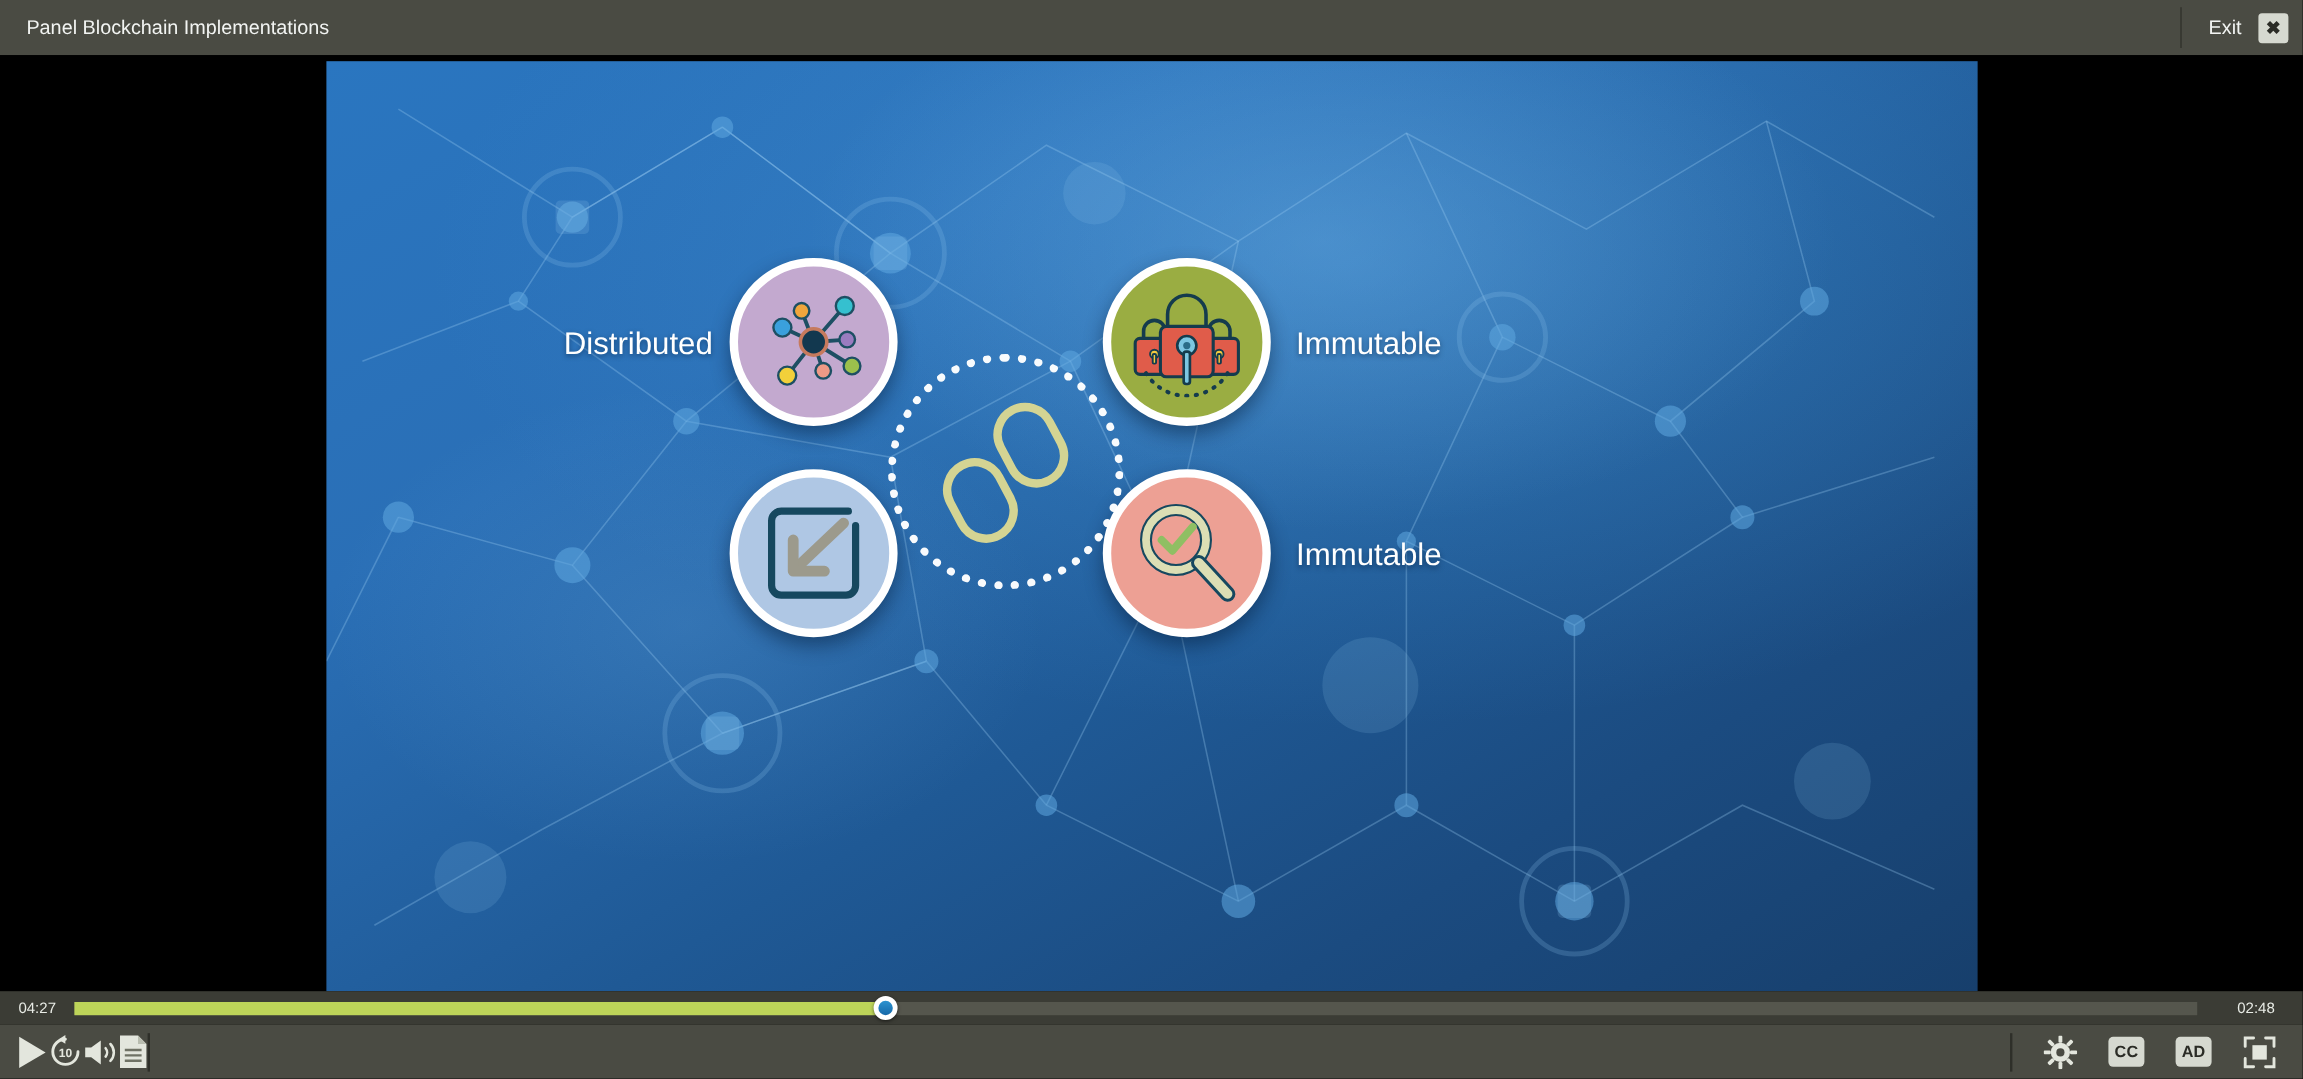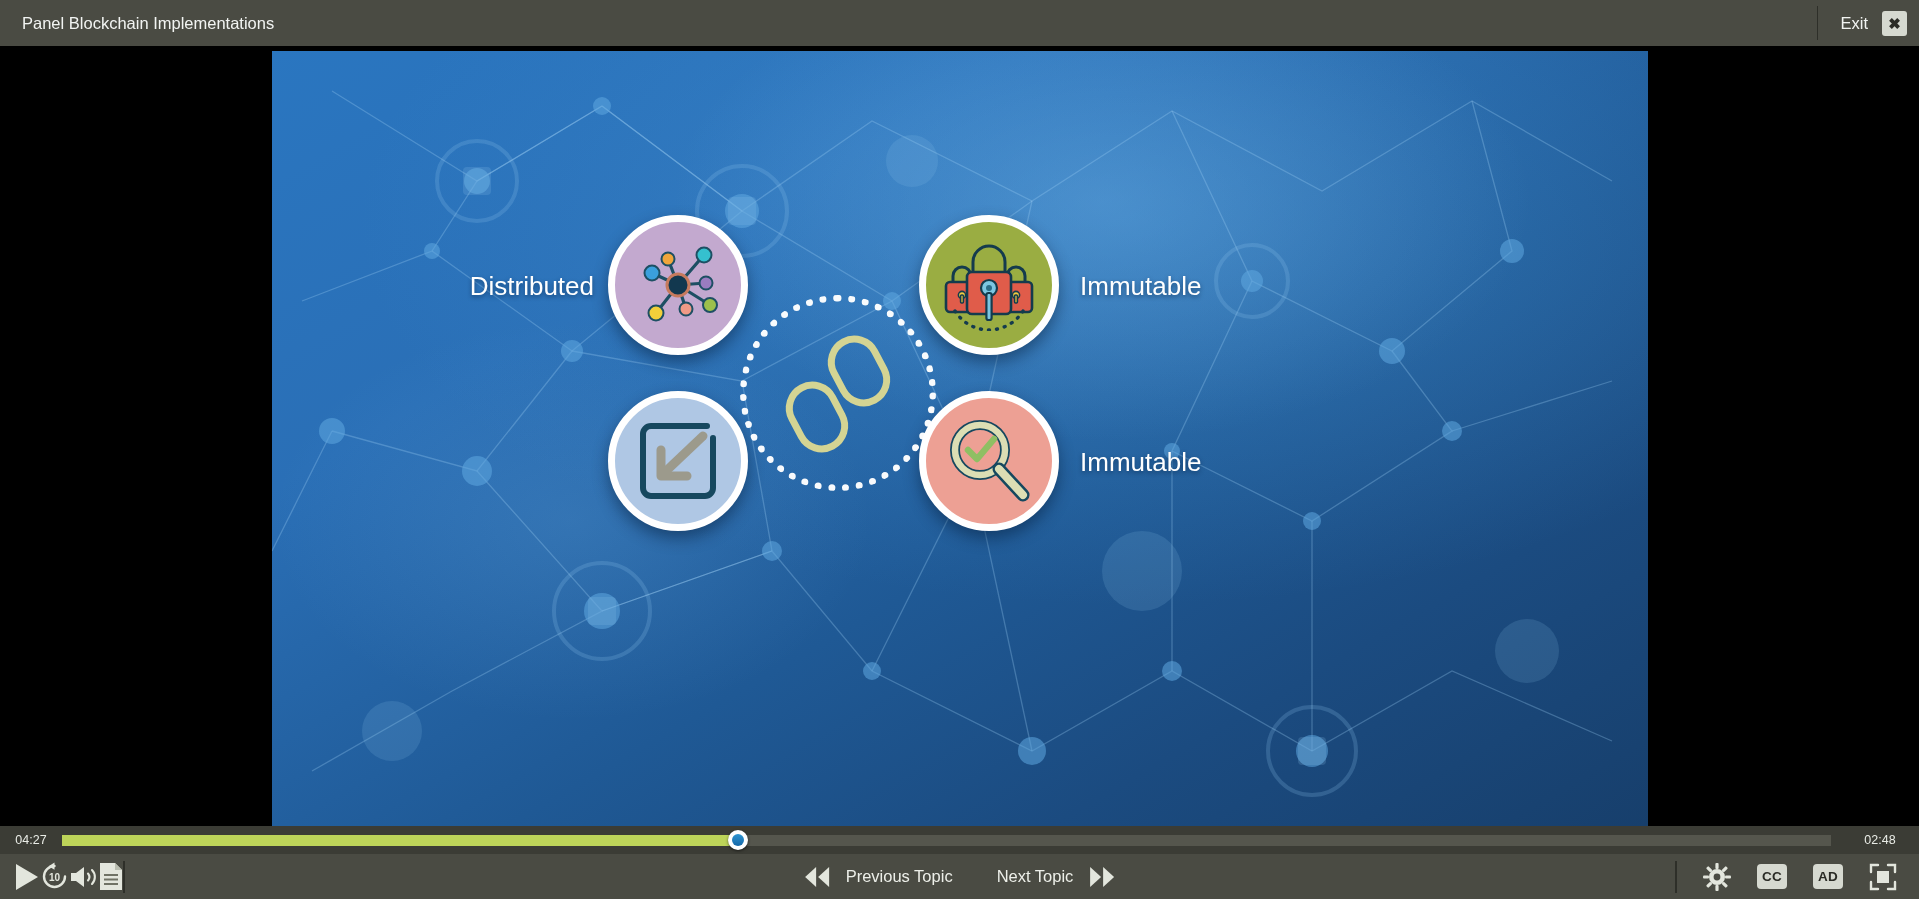--- a/index.html
+++ b/index.html
@@ -362,36 +362,20 @@
           <g stroke="#6f7265" stroke-width="2">
             <line x1="5" y1="13" x2="19" y2="13"></line>
             <line x1="5" y1="17.5" x2="19" y2="17.5"></line>
             <line x1="5" y1="22" x2="19" y2="22"></line>
           </g>
         </svg>
       </div>
       <div class="vdiv"></div>
     </div>
 
-    <div class="ctrl-center">
-      <div class="topicbtn">
-        <svg width="30" height="22" viewBox="0 0 30 22">
-          <path d="M14 1 L14 21 L3 11 Z" fill="#e3e6dd"></path>
-          <path d="M27 1 L27 21 L16 11 Z" fill="#e3e6dd"></path>
-        </svg>
-        <span>Previous Topic</span>
-      </div>
-      <div class="topicbtn">
-        <span>Next Topic</span>
-        <svg width="30" height="22" viewBox="0 0 30 22">
-          <path d="M3 1 L3 21 L14 11 Z" fill="#e3e6dd"></path>
-          <path d="M16 1 L16 21 L27 11 Z" fill="#e3e6dd"></path>
-        </svg>
-      </div>
-    </div>
 
     <div class="ctrl-right">
       <div class="vdiv"></div>
       <div class="icobtn">
         <svg width="28" height="28" viewBox="0 0 28 28">
           <g fill="#e3e6dd">
             <circle cx="14" cy="14" r="8"></circle>
             <g>
               <rect x="12.4" y="0" width="3.2" height="6" rx="1"></rect>
               <rect x="12.4" y="22" width="3.2" height="6" rx="1"></rect>

